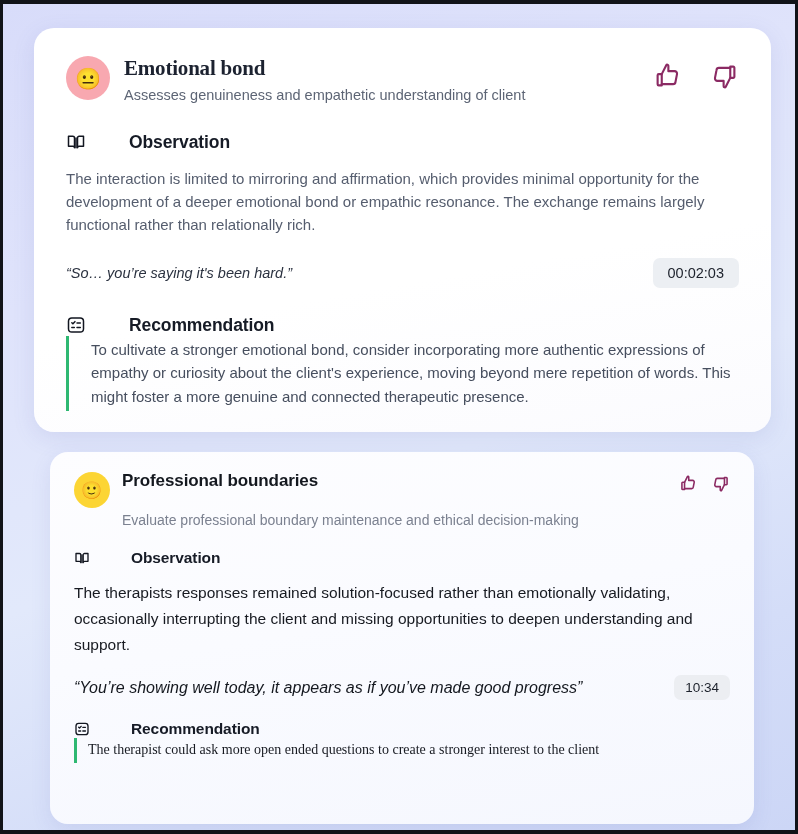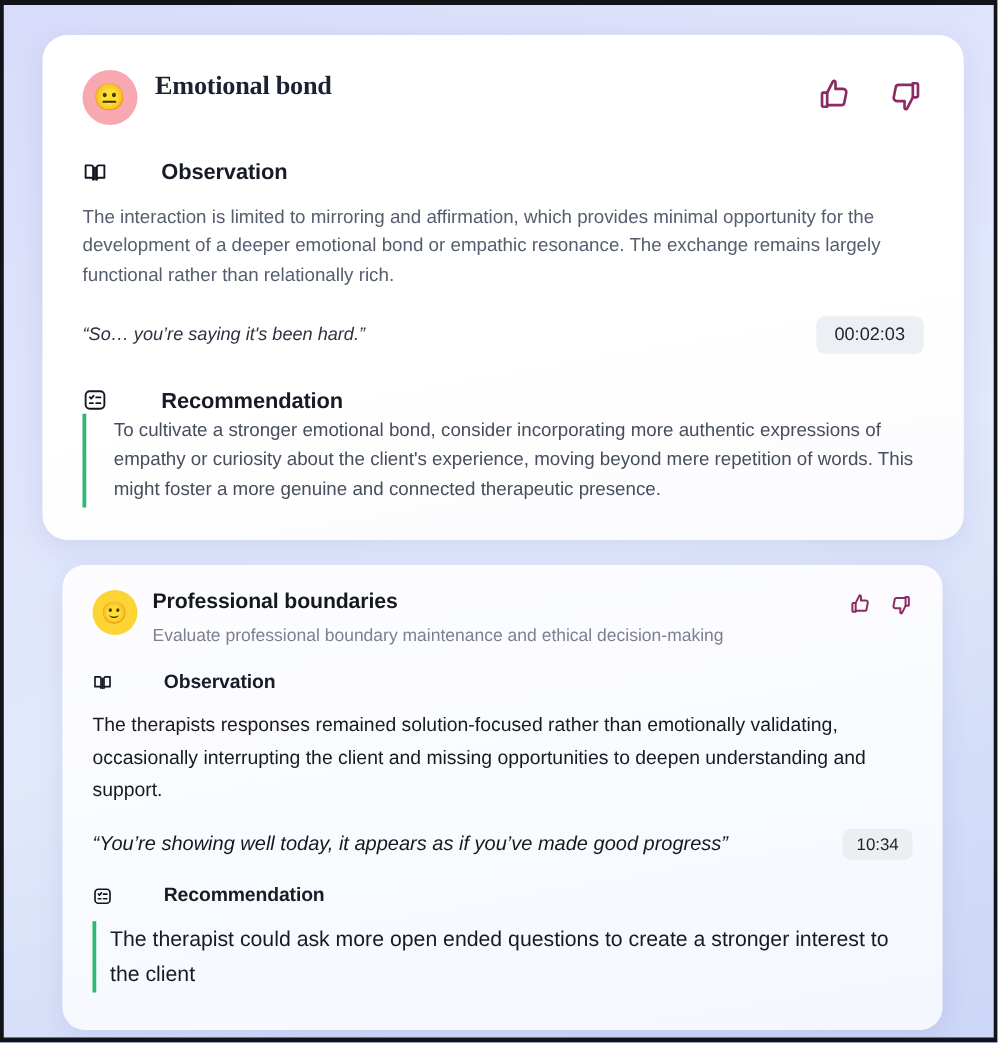--- a/index.html
+++ b/index.html
@@ -100,21 +100,21 @@
   .card-one .card-sub {
     font-size: 14.5px;
     color: #5d6575;
     line-height: 1.3;
   }
   .card-two .card-title {
     font-size: 17px;
     font-weight: bold;
     color: #14181f;
     letter-spacing: -0.1px;
-    margin: 1px 0 8px 0;
+    margin: 1px 0 20px 0;
   }
   .card-two .card-sub {
     font-size: 14px;
     color: #7b8190;
     line-height: 1.3;
   }
 
   .vote-group {
     flex: 0 0 auto;
     display: flex;
@@ -203,38 +203,39 @@
   .rec-block {
     border-left: 3px solid #2eb872;
   }
   .card-one .rec-block {
     padding: 2px 0 2px 22px;
     font-size: 15px;
     line-height: 1.58;
     color: #464e5e;
   }
   .card-two .rec-block {
-    margin-top: 11px;
     padding: 1px 0 1px 11px;
-    font-size: 17px;
+    font-size: 14px;
     line-height: 1.62;
     color: #171a21;
+    font-family: Liberation Serif, serif;
   }
 </style>
 </head>
 <body>
 
 <div class="screen">
 
   <div class="card-one">
 
     <div class="card-head">
       <div class="avatar">😐</div>
       <div class="head-text">
         <div class="card-title">Emotional bond</div>
+        <div class="card-sub">Assesses genuineness and empathetic understanding of client</div>
       </div>
       <div class="vote-group">
         <button class="vote-btn" aria-label="thumbs up">
           <svg width="30" height="30" viewBox="0 0 24 24" fill="none" stroke="currentColor" stroke-width="1.7" stroke-linecap="round" stroke-linejoin="round">
             <path d="M7 10.5v9H4.6a.9.9 0 0 1-.9-.9v-7.2a.9.9 0 0 1 .9-.9H7z"></path>
             <path d="M7 10.5l3.6-7.1a.9.9 0 0 1 1.7.4v4.3h4.9a2 2 0 0 1 2 2.4l-1.2 6.2a2 2 0 0 1-2 1.8H7"></path>
           </svg>
         </button>
         <button class="vote-btn" aria-label="thumbs down">
           <svg width="30" height="30" viewBox="0 0 24 24" fill="none" stroke="currentColor" stroke-width="1.7" stroke-linecap="round" stroke-linejoin="round">

